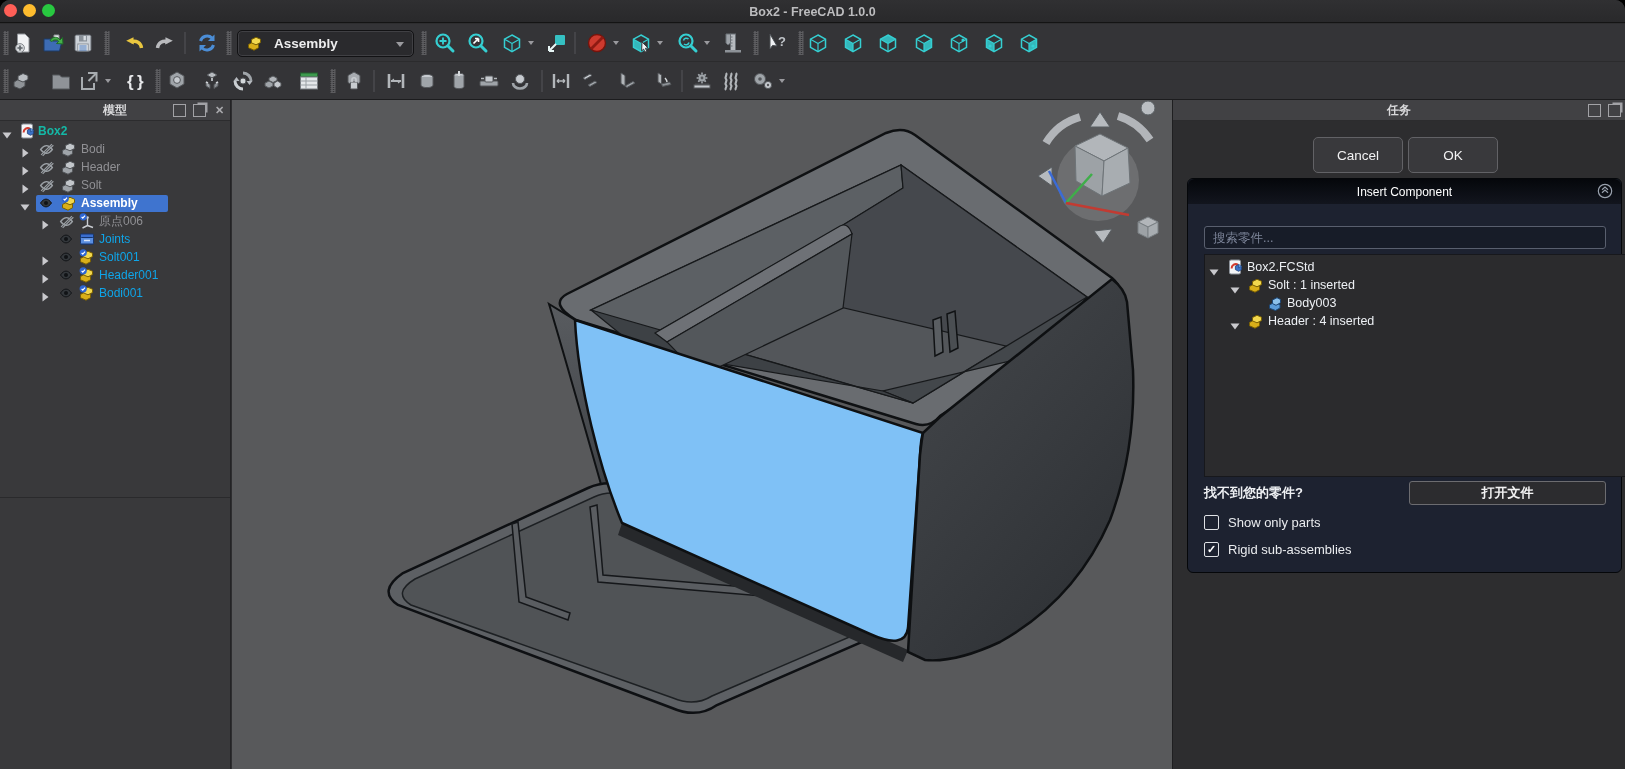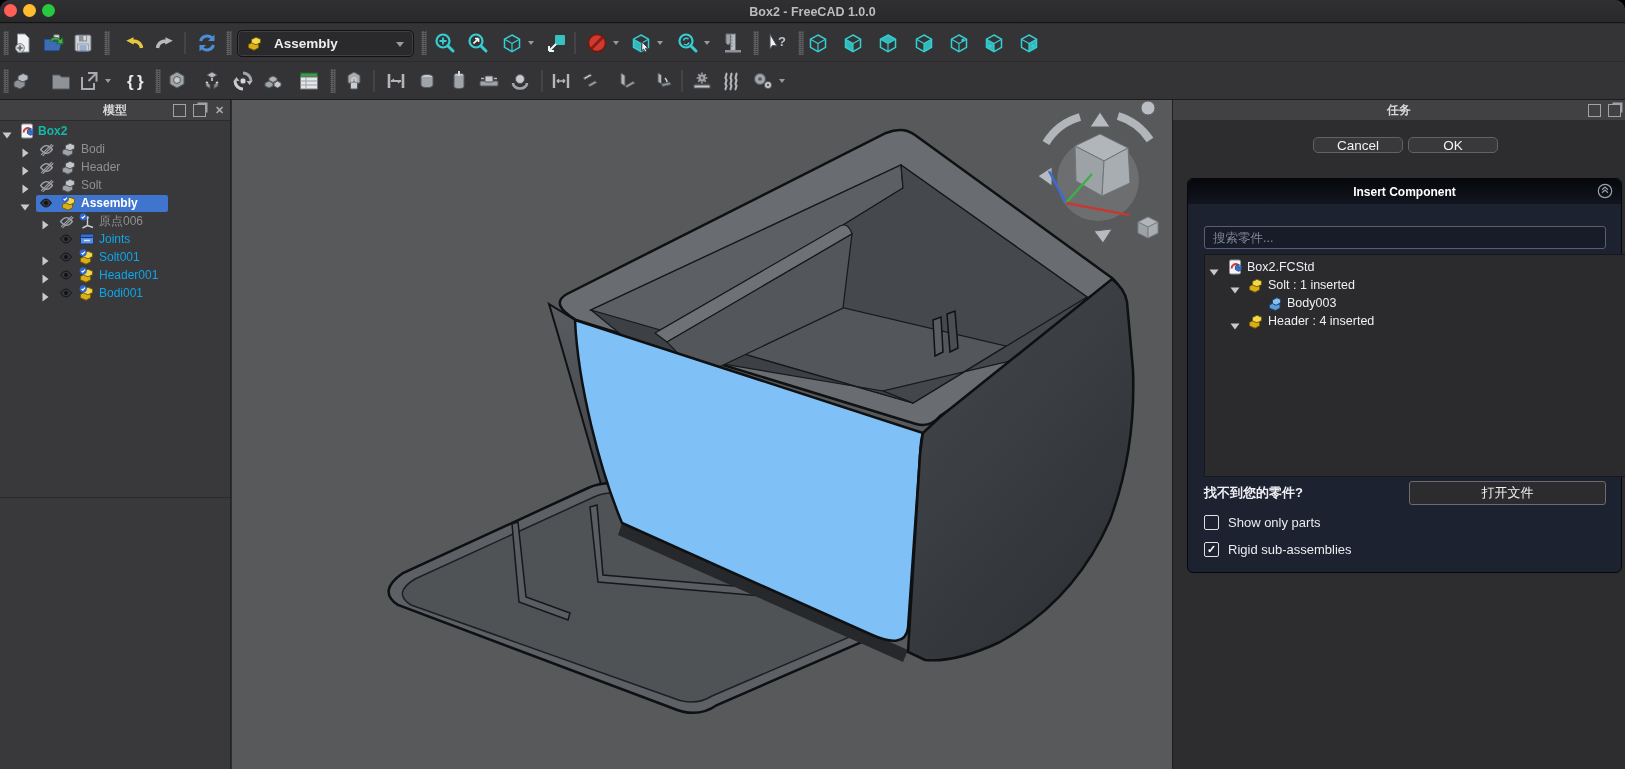--- a/index.html
+++ b/index.html
@@ -32,31 +32,31 @@
 .trow{position:relative;height:18px;display:flex;align-items:center}
 .trow .hl{position:absolute;left:36px;width:132px;top:0.5px;height:17px;background:#3f74cf;border-radius:2px}
 .trow .lbl{position:absolute;font-size:12px;color:#0ea5e9;white-space:nowrap}
 .trow.muted .lbl{color:#909094}
 .trow.bold .lbl{font-weight:700;color:#14b8a6}
 .trow.sel .lbl{font-weight:700;color:#fff}
 .tic{position:absolute;width:16px;height:16px;top:1px}
 .texp{position:absolute;width:10px;height:10px;top:4px}
 
 .rpanel{position:absolute;left:1172px;top:100px;right:0;bottom:0;background:#2d2d2f;border-left:1px solid #1f1f21}
-.btn{position:absolute;height:16px;background:#39393c;border:1px solid #626266;border-radius:5px;color:#f2f2f3;font-size:13.5px;display:flex;align-items:center;justify-content:center;font-weight:400}
+.btn{position:absolute;height:36px;background:#39393c;border:1px solid #626266;border-radius:5px;color:#f2f2f3;font-size:13.5px;display:flex;align-items:center;justify-content:center;font-weight:400}
 .dlg{position:absolute;left:14px;top:78px;width:435px;height:395px;background:#1d2230;border:1px solid #05070a;border-radius:6px}
-.dhead{height:25px;background:linear-gradient(#05070b,#12151e);border-radius:6px 6px 0 0;display:flex;align-items:center;justify-content:center;color:#fff;font-size:12px;font-weight:700;position:relative}
+.dhead{height:25px;background:linear-gradient(#05070b,#12151e);border-radius:6px 6px 0 0;display:flex;align-items:center;justify-content:center;color:#fff;font-size:12px;font-weight:400;position:relative}
 .collapse{position:absolute;right:8px;top:4px;width:16px;height:16px}
 .search{position:absolute;left:16px;top:47px;width:402px;height:23px;background:#171c28;border:1px solid #595f6e;border-radius:3px;color:#7c8498;font-size:12.5px;padding:0 8px;font-family:"Liberation Sans",sans-serif}
 .search::placeholder{color:#7c8498}
 .dtree{position:absolute;left:16px;top:75px;width:445px;height:223px;background:#2b2b2d;border:1px solid #17181c}
 .drow{position:relative;height:18px}
 .drow .lbl{position:absolute;font-size:12.5px;color:#edf0f4;white-space:nowrap;top:2px}
 .nf{position:absolute;left:16px;top:305px;font-size:13px;color:#eef0f3;font-weight:700}
-.openfile{position:absolute;left:221px;top:302px;width:197px;height:24px;background:#2c2c2f;border:1px solid #6c6c70;border-radius:3px;color:#f2f2f3;font-size:13px;font-weight:400;display:flex;align-items:center;justify-content:center}
+.openfile{position:absolute;left:221px;top:302px;width:197px;height:24px;background:#2c2c2f;border:1px solid #6c6c70;border-radius:3px;color:#f2f2f3;font-size:13px;font-weight:700;display:flex;align-items:center;justify-content:center}
 .cbrow{position:absolute;left:16px;display:flex;align-items:center;gap:9px;color:#e9ebee;font-size:13px}
 .cb{width:15px;height:15px;border:1.5px solid #dfe1e5;border-radius:2px;background:#1d2230;display:flex;align-items:center;justify-content:center;color:#fff;font-size:11px;font-weight:700}
 
 .vp{position:absolute;left:232px;top:100px;width:940px;height:669px}
 </style>
 </head>
 <body>
 
 <div class="app">
   <div class="titlebar">

